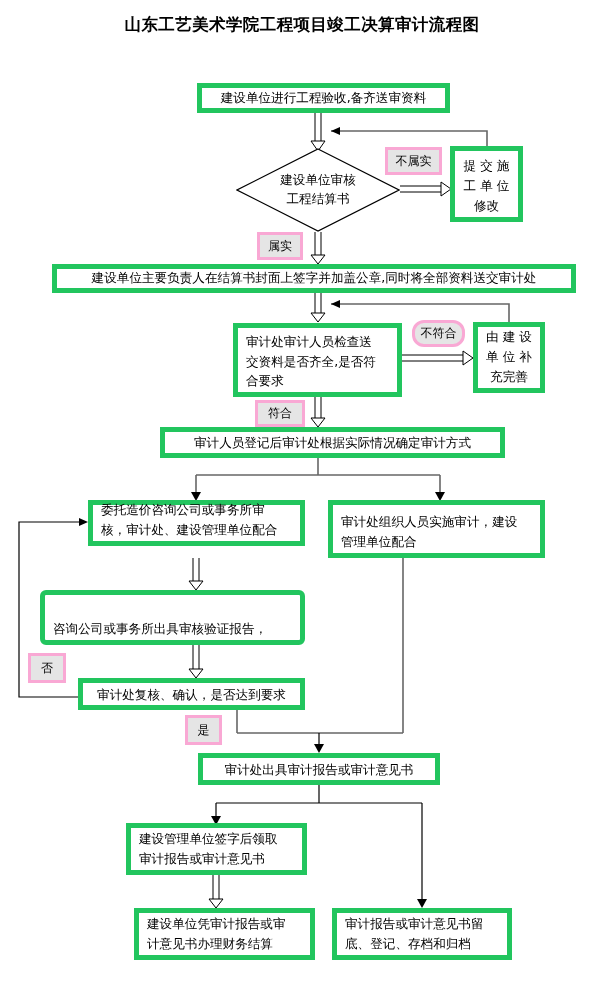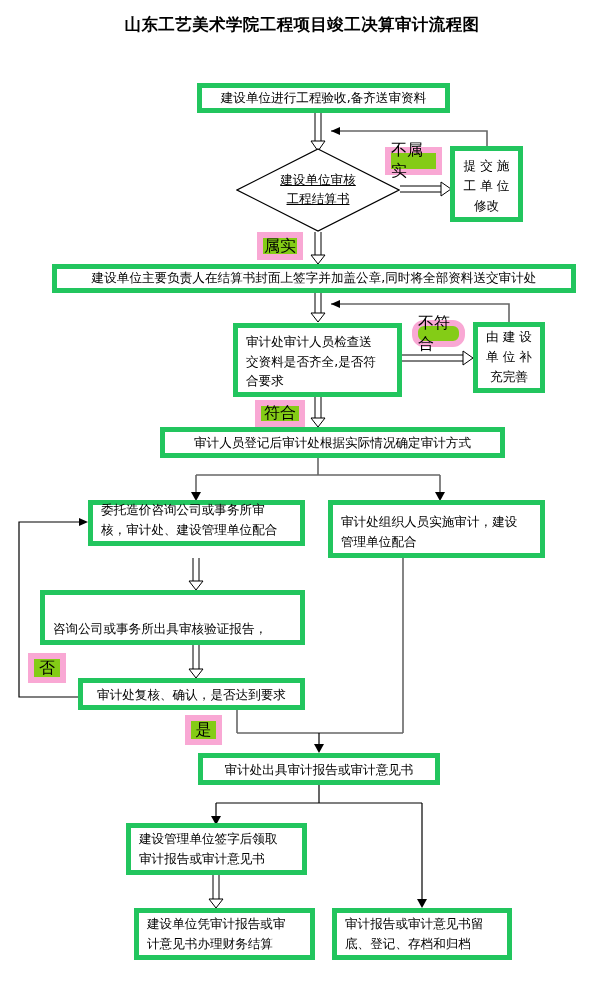--- a/index.html
+++ b/index.html
@@ -38,26 +38,26 @@
     text-align:center;
     padding:1px 4px;
   }
   .node.left-align{justify-content:flex-start;text-align:left;}
   .node .txt{display:block;width:100%;}
   .node.left-align .txt{text-align:left;}
 
   .label-box{
     position:absolute;
     box-sizing:border-box;
-    border:6px solid #f9a8d4;
-    background:#84cc16;
+    border:3px solid #f9a8d4;
+    background:#e5e5e5;
     display:flex;
     align-items:center;
     justify-content:center;
-    font-size:16px;
+    font-size:12px;
   }
 
   .diamond{
     position:absolute;
     display:flex;
     align-items:center;
     justify-content:center;
   }
   .diamond .dshape{
     position:absolute;left:0;top:0;width:100%;height:100%;
@@ -187,21 +187,21 @@
       <line x1="213" y1="875" x2="213" y2="899" stroke="#000" stroke-width="1"></line>
       <line x1="219" y1="875" x2="219" y2="899" stroke="#000" stroke-width="1"></line>
       <path d="M209,899 L223,899 L216,908 Z" fill="#ffffff" stroke="#000" stroke-width="1"></path>
     </g>
   </svg>
 
   <div class="node" style="left:197px;top:83px;width:253px;height:30px;">
     <span class="txt">建设单位进行工程验收,备齐送审资料</span>
   </div>
 
-  <div class="diamond" style="left:236px;top:148px;width:164px;height:84px;text-decoration:underline;">
+  <div class="diamond" style="left:236px;top:148px;width:164px;height:84px;">
     <svg class="dshape" viewBox="0 0 164 84" preserveAspectRatio="none">
       <polygon points="82,1 163,42 82,83 1,42" fill="#ffffff" stroke="#000000" stroke-width="1.2"></polygon>
     </svg>
     <div class="dtxt">
       <div>建设单位审核</div>
       <div>工程结算书</div>
     </div>
   </div>
 
   <div class="label-box" style="left:385px;top:147px;width:57px;height:28px;">
@@ -259,21 +259,21 @@
     </div>
   </div>
 
   <div class="node left-align" style="left:328px;top:500px;width:217px;height:58px;line-height:1.6;padding-left:8px;">
     <div class="txt">
       <div>审计处组织人员实施审计，建设</div>
       <div>管理单位配合</div>
     </div>
   </div>
 
-  <div class="node left-align" style="left:40px;top:590px;width:265px;height:55px;line-height:1.6;padding-left:8px;">
+  <div class="node left-align" style="left:40px;top:590px;width:265px;height:55px;line-height:1.6;padding-left:8px;border-radius:6px;">
     <div class="txt">
       <div>咨询公司或事务所出具审核验证报告，</div>
     </div>
   </div>
 
   <div class="label-box" style="left:28px;top:653px;width:38px;height:30px;">
     <span>否</span>
   </div>
 
   <div class="node" style="left:78px;top:678px;width:227px;height:32px;">

